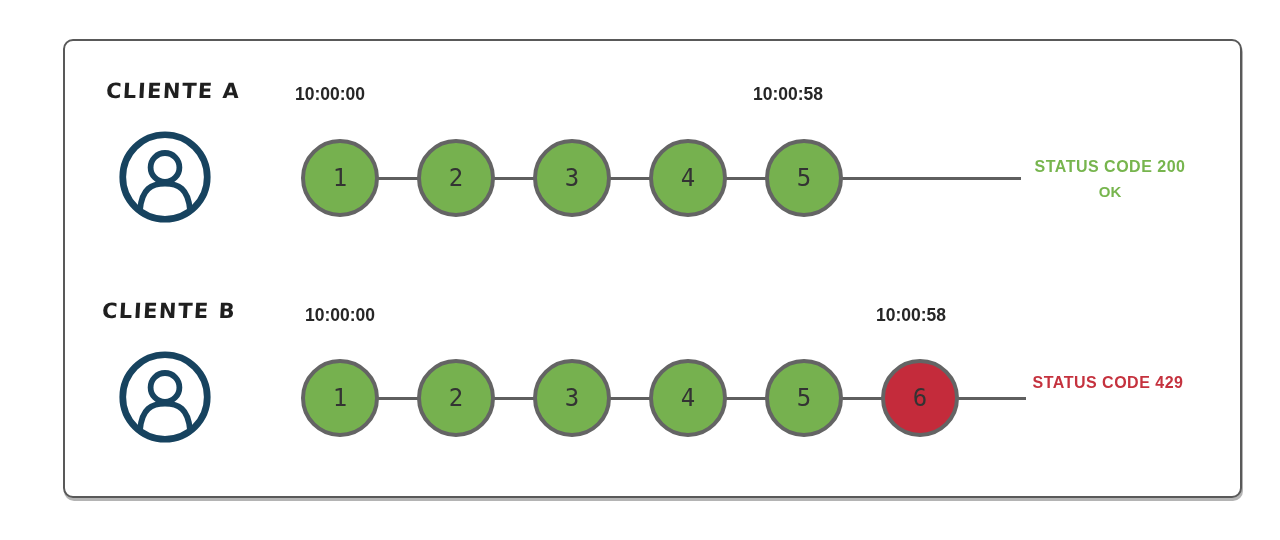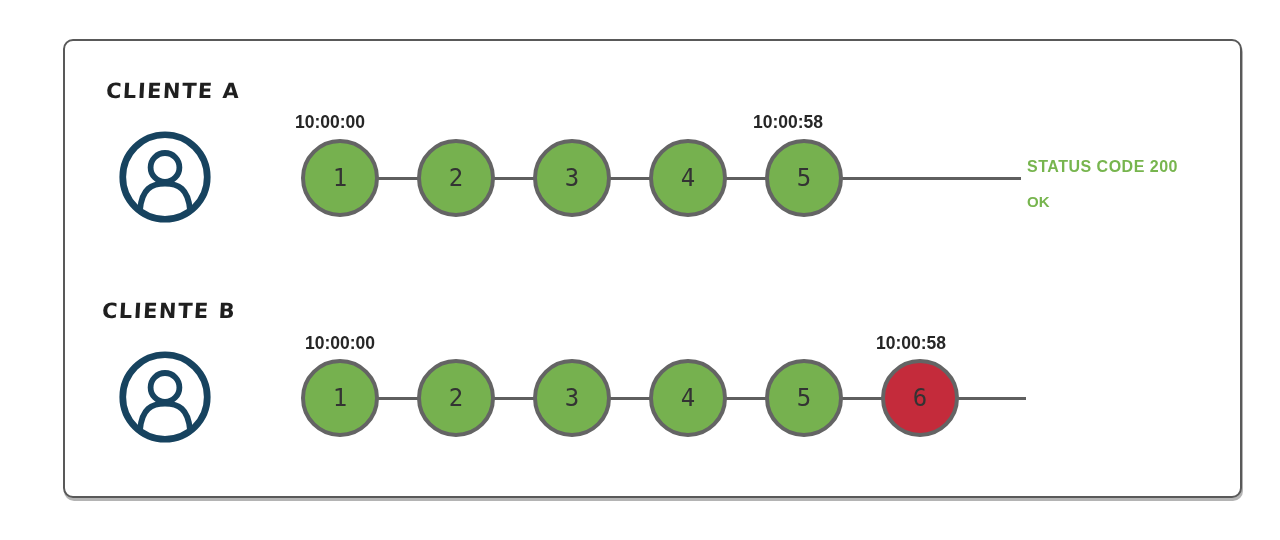--- a/index.html
+++ b/index.html
@@ -25,47 +25,46 @@
     color:#1f1f1f;
     font-family:"DejaVu Sans", sans-serif;
     transform:skewX(-3deg);
   }
   .person-icon{position:absolute;width:96px;height:96px;}
   .timestamp{
     position:absolute;
     font-size:17.5px;font-weight:bold;
     color:var(--dark_text,#262626);
     font-family:"Liberation Sans", sans-serif;
-    margin-top:28px;
   }
   .track-line{
     position:absolute;height:3px;
     background:var(--line,#5f5f5f);
     z-index:1;
   }
   .req-circle{
     position:absolute;
     width:70px;height:70px;
     border:4px solid var(--circle_border,#646464);
     border-radius:50%;
     background:var(--green_fill,#76B14F);
     z-index:2;
     display:flex;align-items:center;justify-content:center;
     font-family:"DejaVu Sans Mono", monospace;
     font-size:24px;color:#333333;
   }
   .req-circle.blocked{background:var(--red_fill,#C42B3B);}
   .status-block{
     position:absolute;width:166px;
-    z-index:2;
+    text-align:center;z-index:2;
     font-family:"Liberation Sans", sans-serif;
     font-weight:bold;line-height:20px;
   }
   .status-block .line1{font-size:16px;letter-spacing:0.5px;}
-  .status-block .line2{font-size:15px;margin-top:15px;}
+  .status-block .line2{font-size:15px;margin-top:5px;}
   .status-block.success{color:var(--green_text,#77B54E);}
   .status-block.error{color:var(--red_text,#C5323E);}
   .icon-stroke{stroke:var(--icon_navy,#17435F);fill:none;}
 </style>
 </head>
 <body>
 
 <div class="canvas">
   <div class="frame"></div>
 
@@ -107,14 +106,15 @@
   <div class="track-line" style="left:340px;top:397px;width:686px;"></div>
 
   <div class="req-circle" style="left:301px;top:359px;">1</div>
   <div class="req-circle" style="left:417px;top:359px;">2</div>
   <div class="req-circle" style="left:533px;top:359px;">3</div>
   <div class="req-circle" style="left:649px;top:359px;">4</div>
   <div class="req-circle" style="left:765px;top:359px;">5</div>
   <div class="req-circle blocked" style="left:881px;top:359px;">6</div>
 
   <div class="status-block error" style="left:1025px;top:373px;">
+    <div class="line1">STATUS CODE 429</div>
   </div>
 </div>
 
 </body></html>

